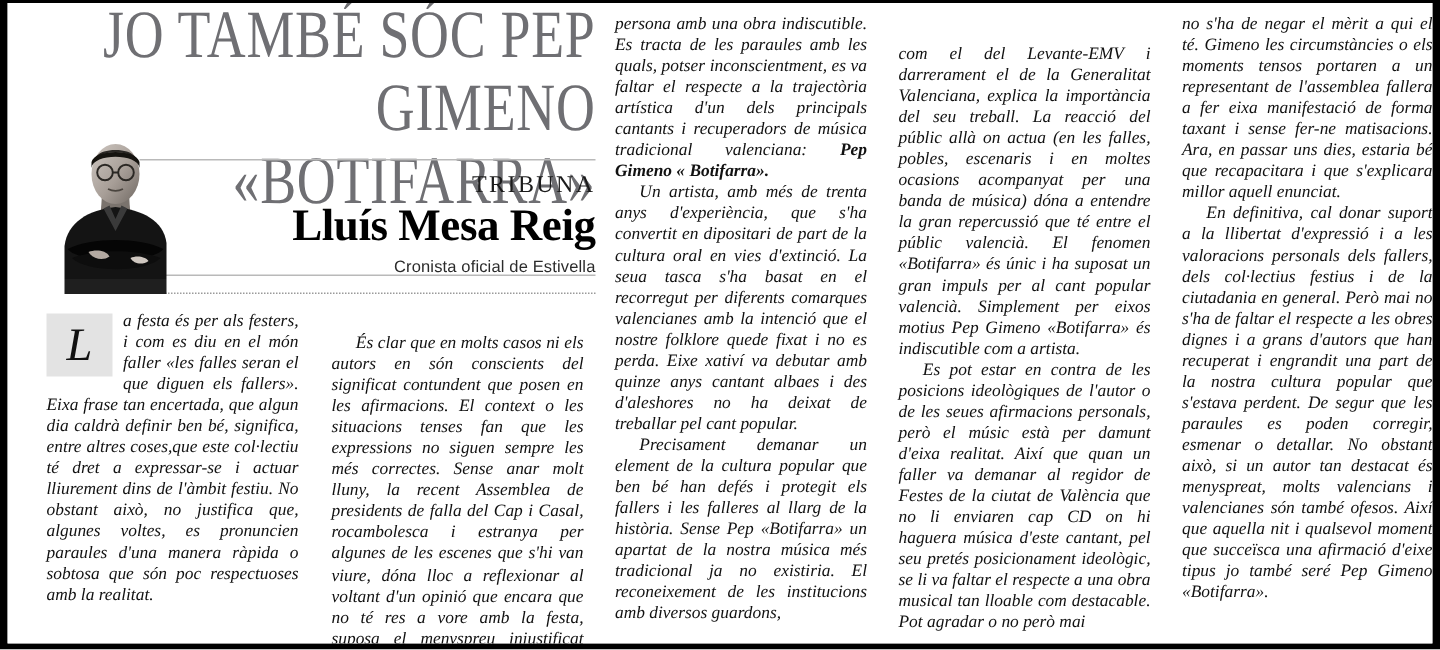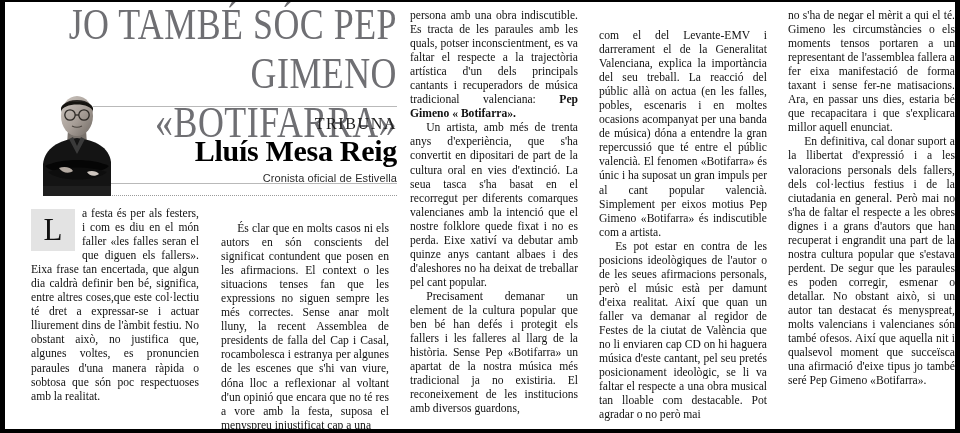--- a/index.html
+++ b/index.html
@@ -130,20 +130,21 @@
     position: absolute;
     top: 0;
     width: 168px;
     font-family: "Liberation Serif", serif;
     font-size: 11.6px;
     line-height: 14.05px;
     color: #111111;
     text-align: justify;
     text-justify: inter-word;
     hyphens: none;
+    font-style: italic;
   }
   .col p { margin: 0; }
   .col p + p { text-indent: 1.4em; }
 
   #col1 { left: 0px;   top: 205px; width: 168px; }
   #col2 { left: 190px; top: 205px; width: 168px; margin-top: 15px; }
   #col3 { left: 379px; top: 7px;   width: 168px; }
   #col4 { left: 568px; top: 7px;   width: 168px; margin-top: 20px; }
   #col5 { left: 757px; top: 7px;   width: 167px; }
 

